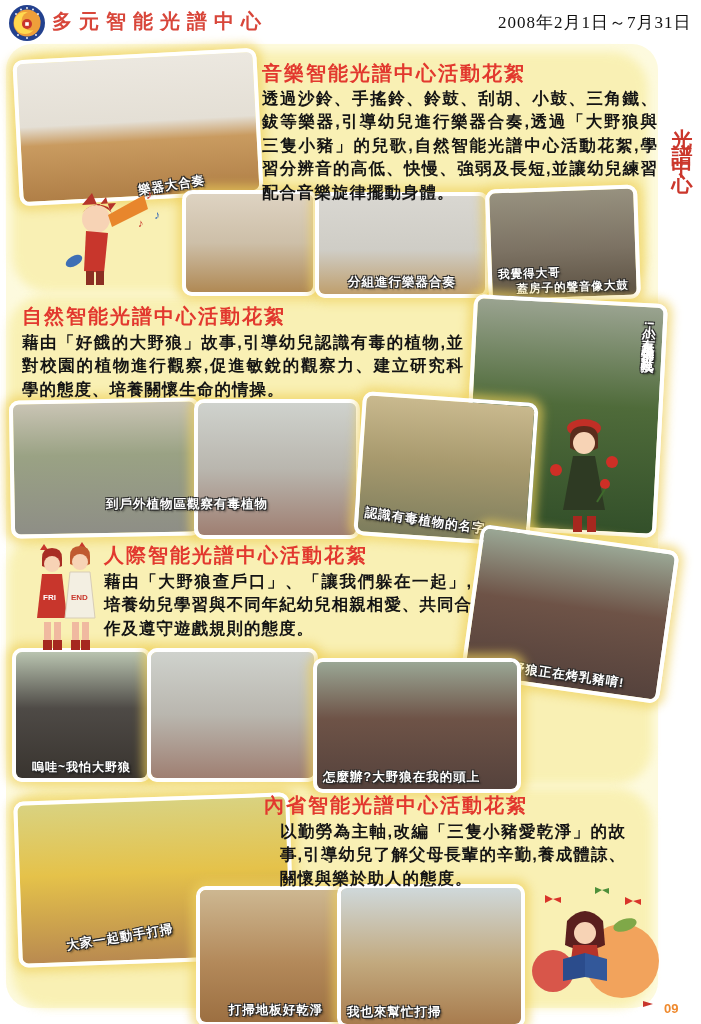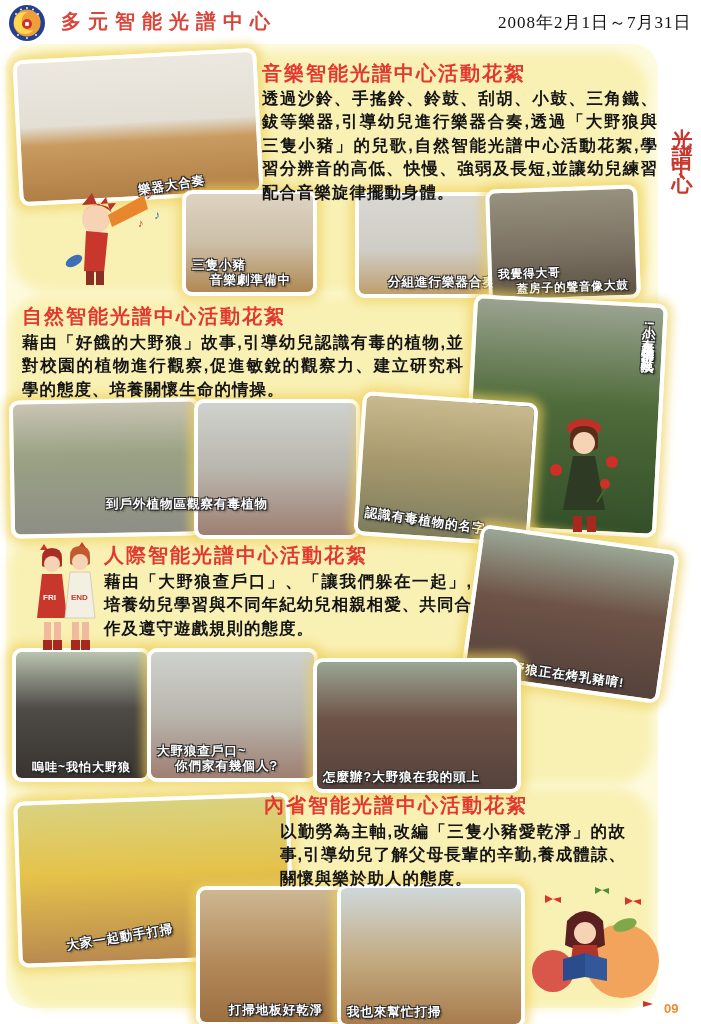--- a/index.html
+++ b/index.html
@@ -2,21 +2,21 @@
 <html><head>
 <meta charset="utf-8">
 <style>
   html,body{margin:0;padding:0;}
   body{width:701px;height:1024px;position:relative;background:#ffffff;
        font-family:"Liberation Sans",sans-serif;overflow:hidden;}
   .abs{position:absolute;}
 
   
   .hdr-title{left:52px;top:8px;font-size:20px;font-weight:bold;color:#d8463a;
-             letter-spacing:7px;margin-left:9px;}
+             letter-spacing:7px;}
   .hdr-date{left:498px;top:11px;font-size:17px;color:#111;
             font-family:"Liberation Serif",serif;letter-spacing:1px;}
 
   
   .sheet{left:6px;top:44px;width:652px;height:964px;background:#fdfade;
          border-radius:26px;}
   .blob{position:absolute;background:#f7ec9e;opacity:.65;border-radius:36px;
         filter:blur(5px);}
 
   
@@ -110,27 +110,23 @@
   <rect x="34" y="88" width="8" height="14" fill="#8b2f23"></rect>
   <rect x="44" y="88" width="8" height="14" fill="#8b2f23"></rect>
   <ellipse cx="22" cy="78" rx="9" ry="5" fill="#3f6fb5" transform="rotate(-30 22 78)"></ellipse>
   <text x="94" y="16" font-size="13" fill="#c8362c">♪</text>
   <text x="102" y="36" font-size="12" fill="#3f6fb5">♪</text>
   <text x="86" y="44" font-size="11" fill="#c8362c">♪</text>
 </svg>
 
 <div class="photo" style="left:182px;top:190px;width:127px;height:98px;">
   <div class="ph-fill sc-class1"></div>
-  <span class="cap cap-b">
-      <span class="ln">三隻小豬</span>
-      <span class="ln ln2">音樂劇準備中</span>
-    </span>
-</div>
-
-<div class="photo" style="left:315px;top:192px;width:166px;height:98px;margin-left:40px;">
+</div>
+
+<div class="photo" style="left:315px;top:192px;width:166px;height:98px;">
   <div class="ph-fill sc-board"></div>
   <span class="cap cap-bc">分組進行樂器合奏</span>
 </div>
 
 <div class="photo r-m2" style="left:487px;top:187px;width:144px;height:106px;">
   <div class="ph-fill sc-dark"></div>
   <span class="cap cap-b" style="font-size:11.5px;">
       <span class="ln">我覺得大哥</span>
       <span class="ln ln2">蓋房子的聲音像大鼓</span>
     </span>
@@ -199,24 +195,20 @@
   <span class="cap cap-bc">大野狼正在烤乳豬唷!</span>
 </div>
 
 <div class="photo" style="left:12px;top:648px;width:131px;height:126px;">
   <div class="ph-fill sc-black"></div>
   <span class="cap cap-bc" style="font-size:12px;margin-top:36px;">嗚哇~我怕大野狼</span>
 </div>
 
 <div class="photo" style="left:147px;top:648px;width:163px;height:126px;">
   <div class="ph-fill sc-street"></div>
-  <span class="cap cap-b">
-      <span class="ln">大野狼查戶口~</span>
-      <span class="ln ln2">你們家有幾個人?</span>
-    </span>
 </div>
 
 <div class="photo" style="left:313px;top:658px;width:200px;height:127px;">
   <div class="ph-fill sc-rubber"></div>
   <span class="cap cap-b">怎麼辦?大野狼在我的頭上</span>
 </div>
 
 <div class="abs sec-title" style="left:264px;top:792px;">內省智能光譜中心活動花絮</div>
 <div class="abs sec-body" style="left:280px;top:820px;width:346px;">以勤勞為主軸,改編「三隻小豬愛乾淨」的故事,引導幼兒了解父母長輩的辛勤,養成體諒、關懷與樂於助人的態度。</div>
 

